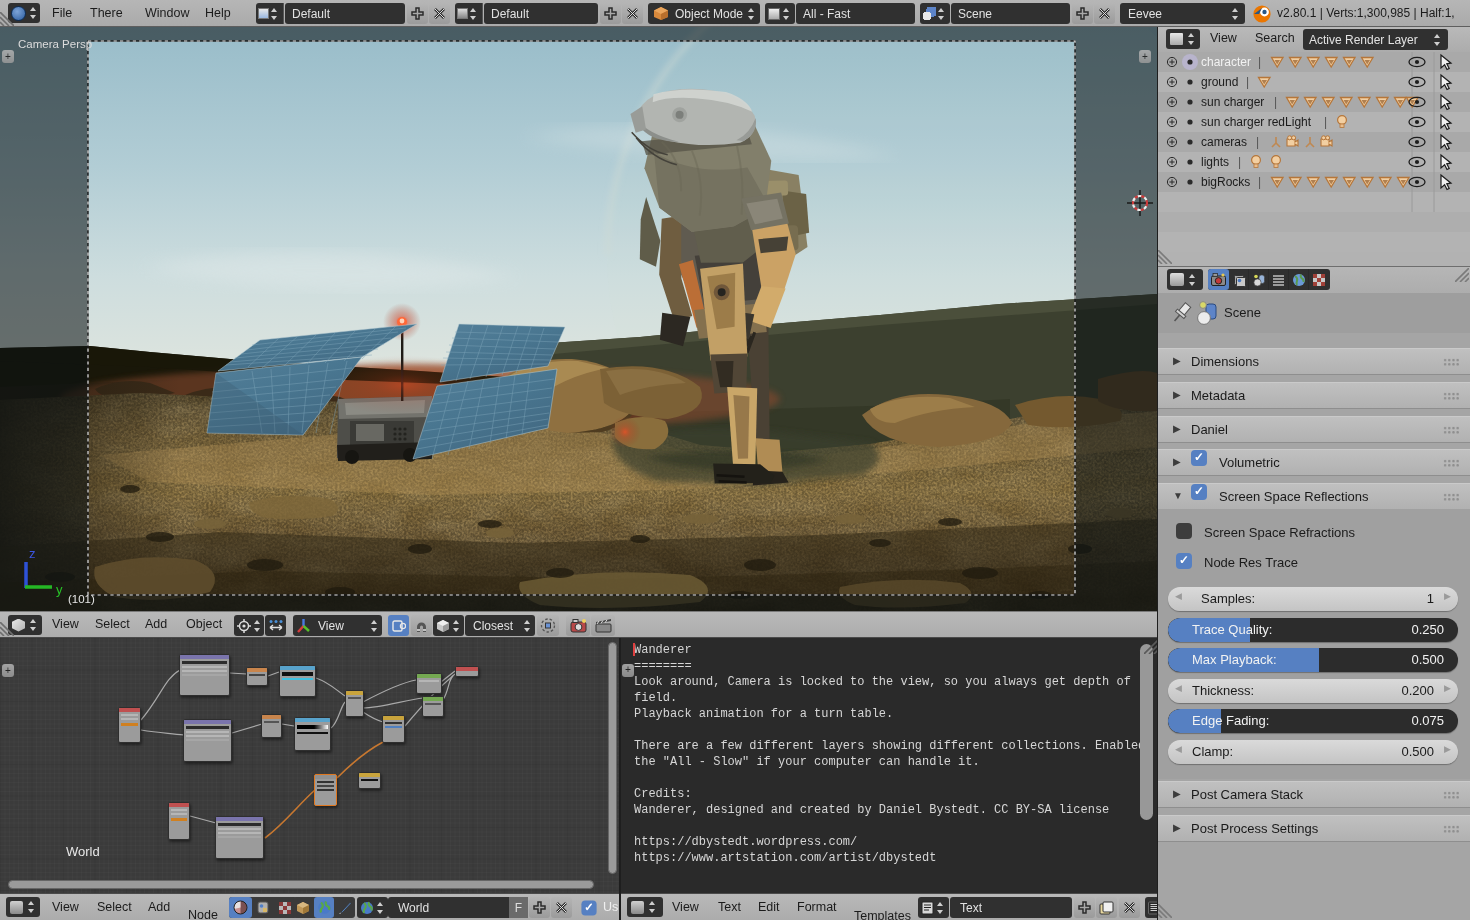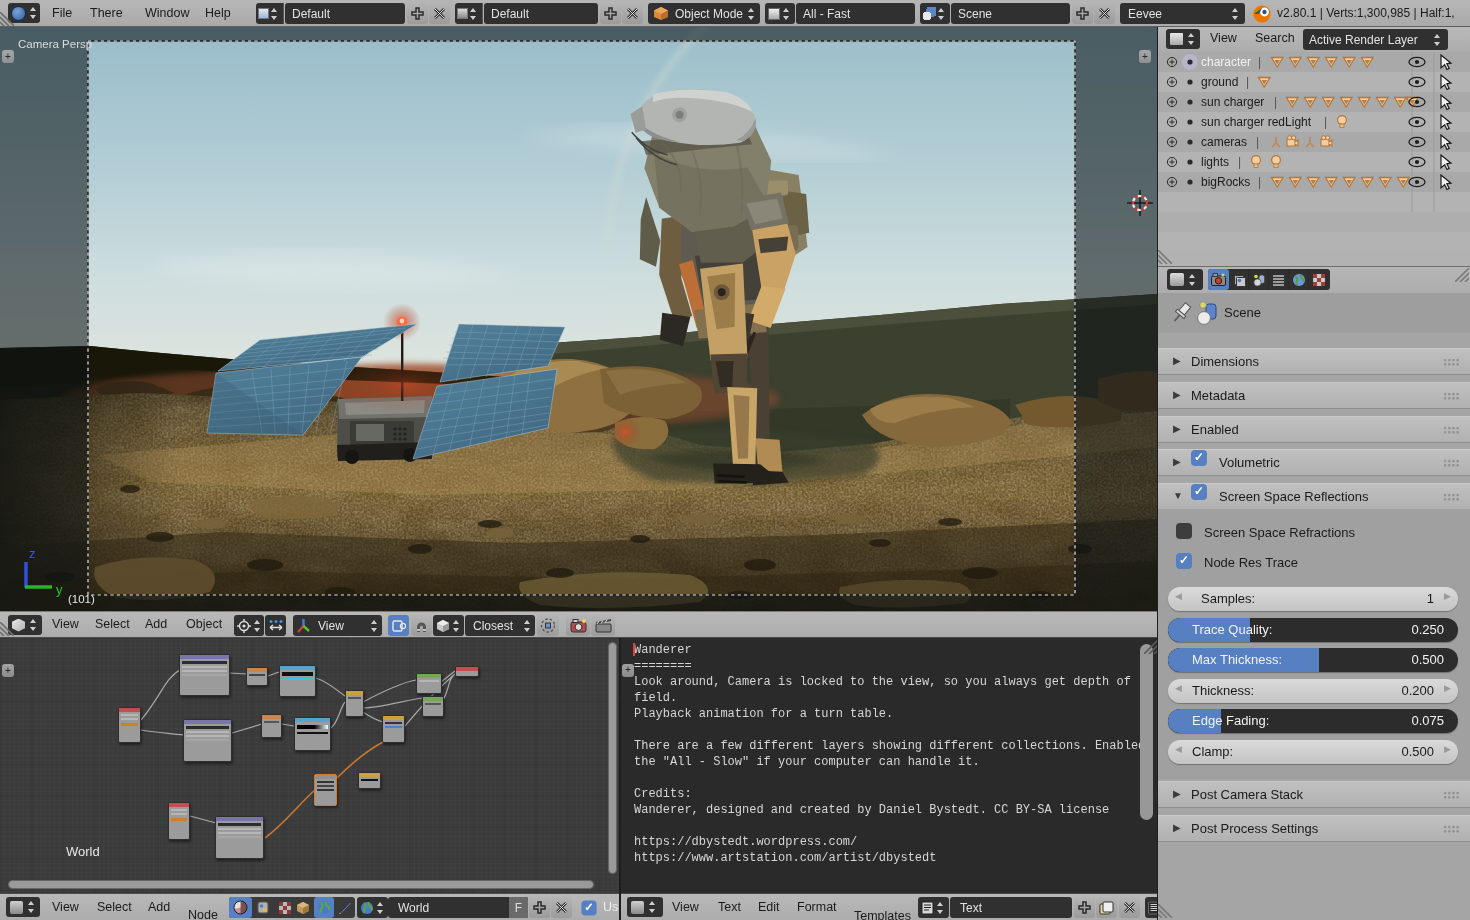--- a/index.html
+++ b/index.html
@@ -923,21 +923,21 @@
           <span class="plab" style="left:33px">Dimensions</span>
           <span class="grip"></span>
         </div>
     <div class="abs phdr" style="top:49px">
           <span class="parr">▶</span>
           <span class="plab" style="left:33px">Metadata</span>
           <span class="grip"></span>
         </div>
     <div class="abs phdr" style="top:83px">
           <span class="parr">▶</span>
-          <span class="plab" style="left:33px">Enabled</span>
+          <span class="plab" style="left:33px">Daniel</span>
           <span class="grip"></span>
         </div>
     <div class="abs phdr" style="top:116px">
           <span class="parr">▶</span>
           <span class="cbx" style="left:33px"></span>
           <span class="plab" style="left:61px">Volumetric</span>
           <span class="grip"></span>
         </div>
     <div class="abs phdr" style="top:150px">
           <span class="parr">▼</span>
@@ -956,21 +956,21 @@
           <span style="position:absolute;right:24px">1</span>
           <span class="sarr2">▶</span>
         </div>
     <div class="abs slD" style="top:285px">
           <div class="fill" style="width:82px"></div>
           <span style="position:absolute;left:24px">Trace Quality:</span>
           <span style="position:absolute;right:14px">0.250</span>
         </div>
     <div class="abs slD" style="top:315px">
           <div class="fill" style="width:151px"></div>
-          <span style="position:absolute;left:24px">Max Thickness:</span>
+          <span style="position:absolute;left:24px">Max Playback:</span>
           <span style="position:absolute;right:14px">0.500</span>
         </div>
     <div class="abs slL" style="top:346px">
           <span class="sarr">◀</span>
           <span style="position:absolute;left:24px">Thickness:</span>
           <span style="position:absolute;right:24px">0.200</span>
           <span class="sarr2">▶</span>
         </div>
     <div class="abs slD" style="top:376px">
           <div class="fill" style="width:53px"></div>

